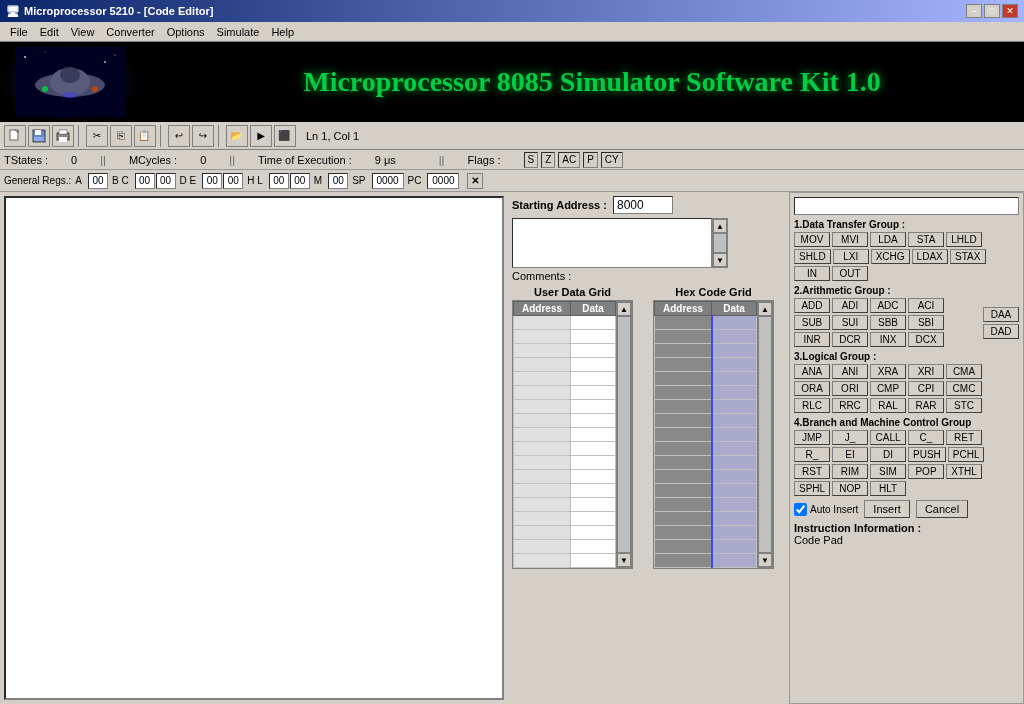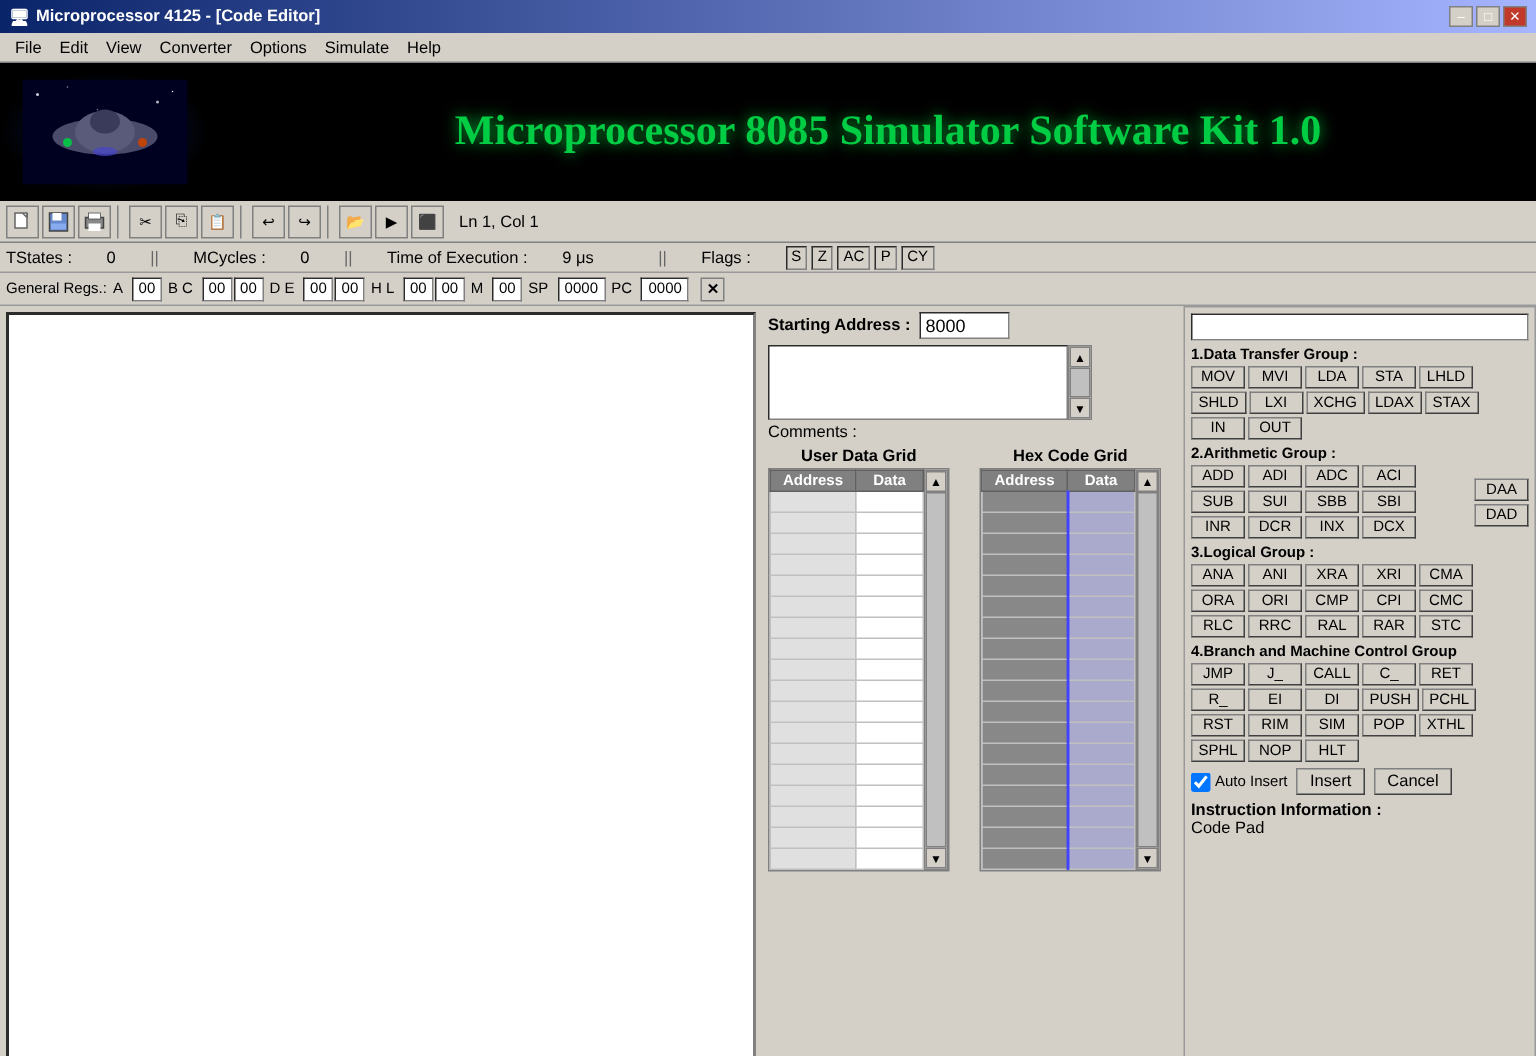--- a/index.html
+++ b/index.html
@@ -37,21 +37,21 @@
     }
     .menu-item {
       padding: 1px 6px;
       cursor: pointer;
       font-size: 11px;
     }
 
     
     .banner {
       background: #000;
-      height: 92px;
+      height: 80px;
       display: flex;
       align-items: center;
       overflow: hidden;
     }
     .banner-logo {
       width: 140px;
       height: 80px;
       background: radial-gradient(ellipse at center, #0a1a4a 0%, #000 70%);
       display: flex; align-items: center; justify-content: center;
       flex-shrink: 0;
@@ -323,21 +323,21 @@
     }
 
     .general-regs-label { font-size: 10px; margin-right: 4px; }
   </style>
 </head>
 <body>
 
 <div class="title-bar">
   <div class="title-bar-left">
     <span>🖥</span>
-    <span>Microprocessor 4125 - [Code Editor]</span>
+    <span>Microprocessor 5210 - [Code Editor]</span>
   </div>
   <div class="title-bar-buttons">
     <div class="title-btn">–</div>
     <div class="title-btn">□</div>
     <div class="title-btn" style="background:#c0392b;color:white;">✕</div>
   </div>
 </div>
 
 <div class="menu-bar">
   <div class="menu-item">File</div>

